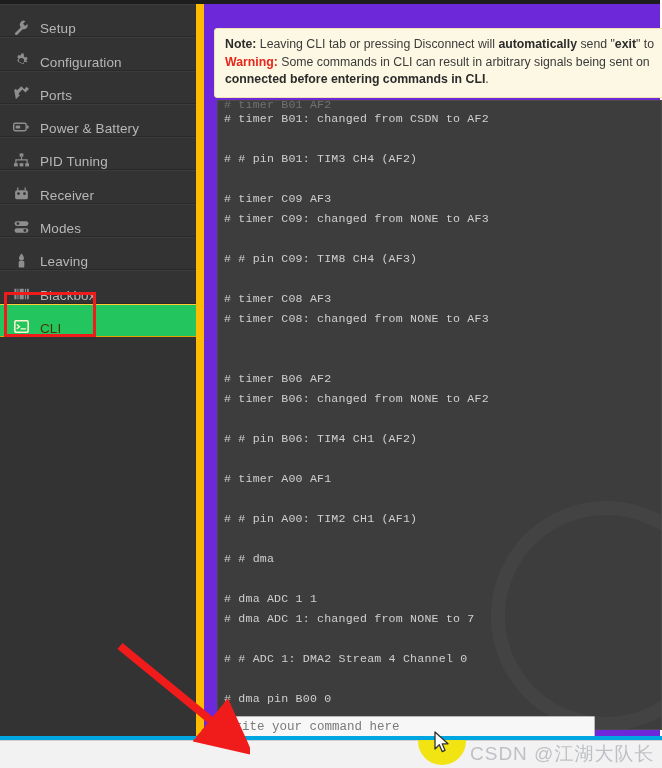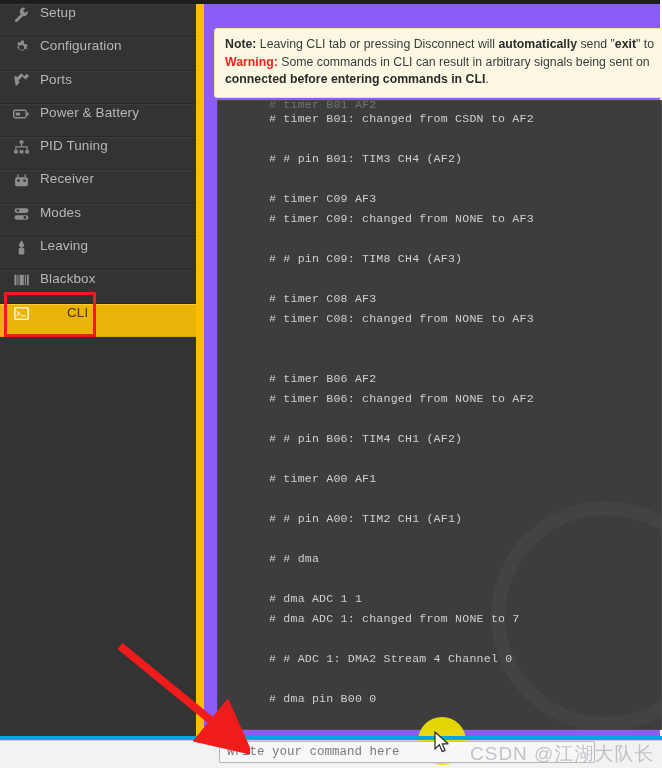--- a/index.html
+++ b/index.html
@@ -24,21 +24,21 @@
     left: 0; top: 0;
     width: 196px;
     height: 740px;
     background: #333333;
     border-top: 4px solid #1d1d1d;
   }
   .nav-item {
     position: relative;
     height: 33.3px;
     display: flex;
-    align-items: flex-start;
+    align-items: flex-end;
     padding-left: 11px;
     border-bottom: 1px solid #292929;
     border-top: 1px solid #3c3c3c;
     color: #b7b7b7;
     font-size: 13.5px;
     letter-spacing: .1px;
     cursor: pointer;
     user-select: none;
   }
   .nav-item .nav-ico {
@@ -46,25 +46,24 @@
     height: 18px;
     margin-right: 9px;
     display: flex;
     align-items: center;
     justify-content: center;
     flex: 0 0 auto;
     color: #8e8e8e;
   }
   .nav-item .nav-ico svg { display: block; }
   .nav-item.active {
-    background: #eab308;
+    background: #22c55e;
     color: #4b3a00;
     border-bottom: 1px solid #e0a400;
     border-top: 1px solid #ffcb33;
-    gap: 27px;
   }
   .nav-item.active .nav-ico { color: #fff4d2; }
   .nav-label { white-space: nowrap; }
 
   
   #cli-highlight {
     position: absolute;
     left: 4px;
     top: 292px;
     width: 92px;
@@ -73,21 +72,21 @@
     pointer-events: none;
     z-index: 40;
   }
 
   
   #content {
     position: absolute;
     left: 196px; top: 0;
     width: 464px;
     height: 740px;
-    background: #8b5cf6;
+    background: #6d28d9;
     border-top: 4px solid #1d1d1d;
   }
   #orange-edge {
     position: absolute;
     left: 196px;
     top: 4px;
     width: 8px;
     height: 736px;
     background: #ffbb00;
     z-index: 12;
@@ -126,21 +125,20 @@
     font-size: 11.6px;
     color: #cfcfcf;
     padding: 0 6px;
     z-index: 5;
   }
   #terminal .tline {
     height: 20px;
     line-height: 20px;
     white-space: pre;
     letter-spacing: .2px;
-    margin-left: 45px;
   }
   #terminal .tline.clipped {
     height: 8px;
     line-height: 8px;
     overflow: hidden;
     opacity: .35;
   }
   #terminal .tline.blank { color: transparent; }
 
   
@@ -174,21 +172,21 @@
     top: 740px;
     width: 662px;
     height: 28px;
     background: #f2f2f2;
     border-top: 1px solid #cfcfcf;
     z-index: 25;
   }
   #cmd-input {
     position: absolute;
     left: 219px;
-    top: 741px;
+    top: 716px;
     width: 376px;
     height: 22px;
     background: #f7f7f7;
     border: 1px solid #b8b8b8;
     border-radius: 1px;
     font-family: "Liberation Mono", "DejaVu Sans Mono", monospace;
     font-size: 12.5px;
     color: #4c1d95;
     padding: 8px 7px;
     outline: none;

